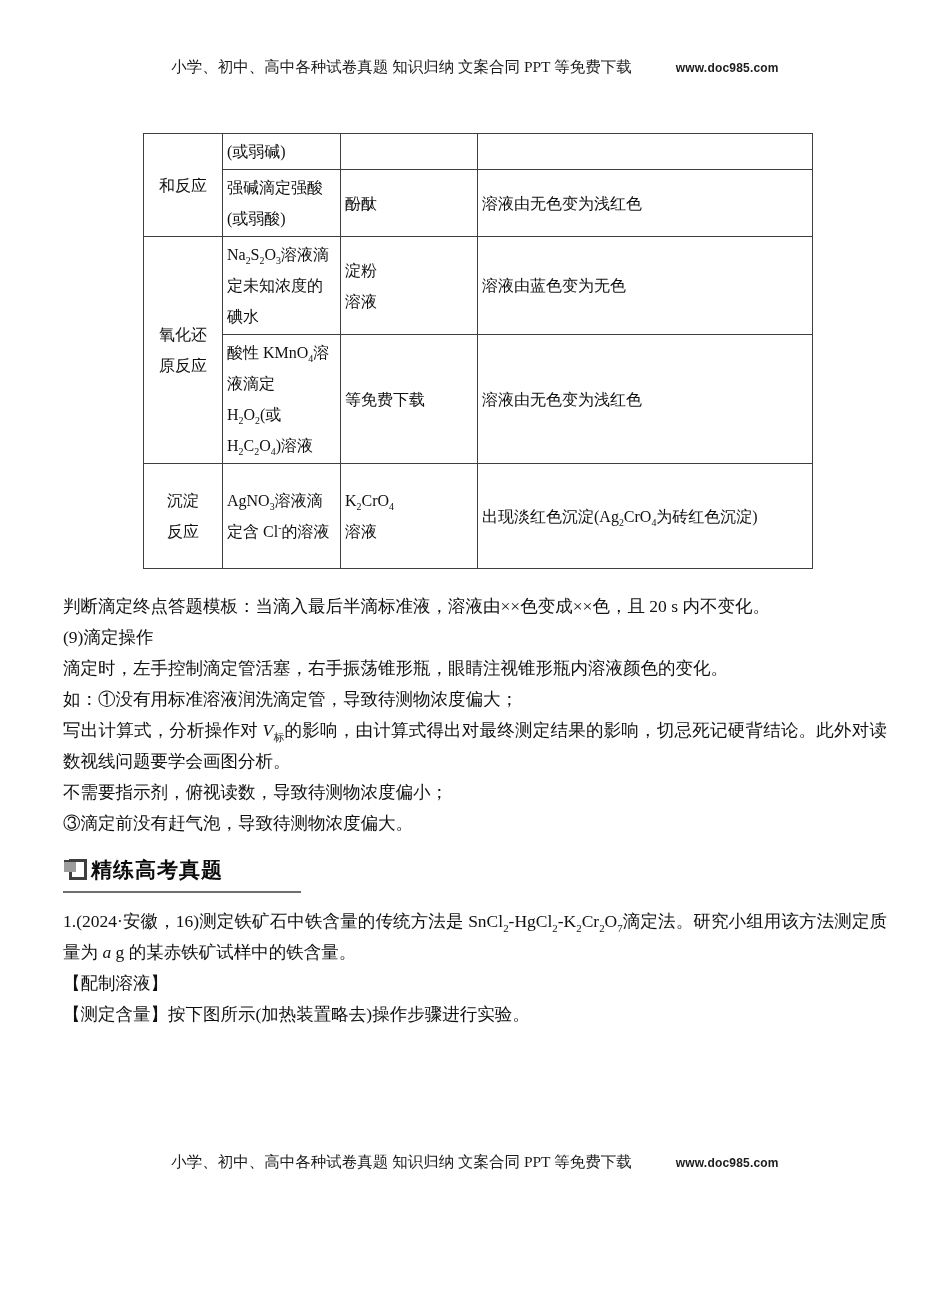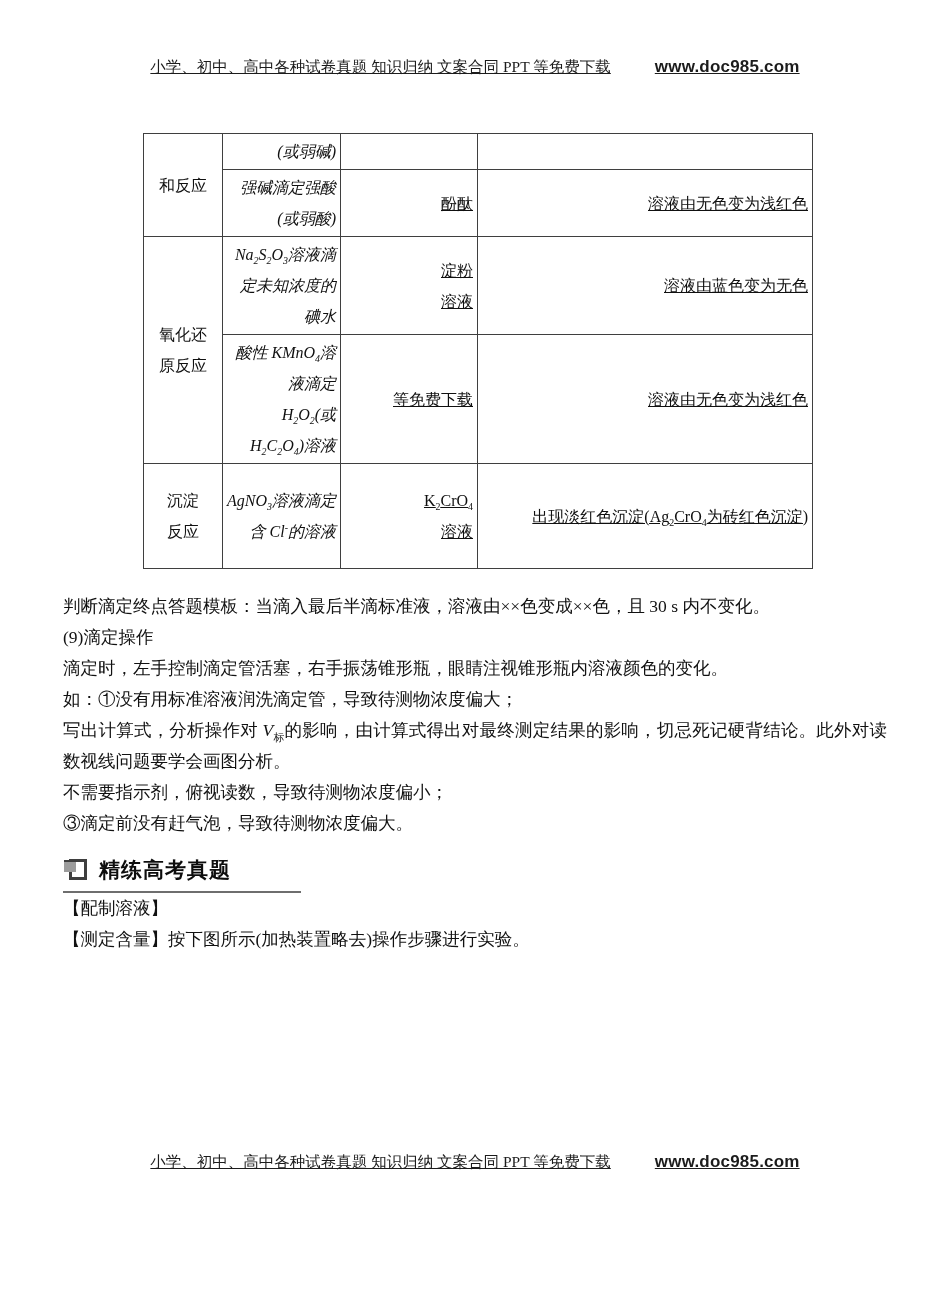--- a/index.html
+++ b/index.html
@@ -5,53 +5,53 @@
   html,body{margin:0;padding:0;background:#fff;}
   .page{
     position:relative;width:950px;height:1290px;background:#ffffff;
     font-family:"Liberation Serif","DejaVu Serif",serif;color:#141414;
     overflow:hidden;
   }
   
   .banner{
     position:absolute;left:0;width:100%;
     display:flex;justify-content:center;align-items:baseline;gap:44px;
-    font-size:15.5px;color:#1c1c1c;white-space:nowrap;text-decoration:underline;
+    font-size:15.5px;color:#1c1c1c;white-space:nowrap;
   }
   .banner.top{top:57px;}
   .banner.bottom{top:1152px;}
   .banner .url{
     font-family:"Liberation Sans","DejaVu Sans",sans-serif;
-    font-weight:700;font-size:17px;letter-spacing:.2px;
+    font-weight:700;font-size:12px;letter-spacing:.2px;
   }
   
   .content{position:absolute;left:63px;top:133px;width:824px;}
   
   table.tbl{
     border-collapse:collapse;table-layout:fixed;
     margin-left:80px;width:669px;font-size:16px;color:#101010;
   }
   table.tbl td{
     border:1px solid #3f3f3f;padding:2px 4px;vertical-align:middle;
     line-height:31px;overflow:hidden;
   }
   td.cat{text-align:center;}
-  td.mth{text-align:right;padding-left:5px;font-style:italic;}
-  td.ind,td.obs{text-align:right;text-decoration:underline;}
+  td.mth{text-align:left;padding-left:5px;}
+  td.ind,td.obs{text-align:left;}
   td.sec-end{border-bottom:2px solid #5a5a5a;}
   tr.r1{height:35px;} tr.r2{height:64px;} tr.r3{height:98px;}
   tr.r4{height:125px;} tr.r5{height:105px;}
   sub{font-size:.62em;line-height:0;}
   sup{font-size:.62em;line-height:0;}
   
   .para{font-size:17.5px;line-height:31px;text-align:justify;color:#111;}
   .para.first{margin-top:22px;}
   
   .sec-hd{
-    display:flex;align-items:center;gap:12px;
+    display:flex;align-items:center;gap:4px;
     width:237px;margin-top:12px;padding:5px 0 7px 1px;
     border-bottom:2.5px solid #6e6e6e;
   }
   .sec-title{
     font-family:"Liberation Sans","DejaVu Sans",sans-serif;
     font-weight:700;font-size:21px;color:#0d0d0d;letter-spacing:1px;
   }
   .doc-icon{position:relative;width:23px;height:23px;flex:0 0 23px;}
   .doc-icon .frame{
     position:absolute;left:5px;top:0;right:0;bottom:2px;
@@ -107,36 +107,37 @@
       </tr>
       <tr class="r5">
         <td class="cat sec-end">沉淀<br>反应</td>
         <td class="mth sec-end">AgNO<sub>3</sub>溶液滴定含 Cl<sup>-</sup>的溶液</td>
         <td class="ind sec-end">K<sub>2</sub>CrO<sub>4</sub><br>溶液</td>
         <td class="obs sec-end">出现淡红色沉淀(Ag<sub>2</sub>CrO<sub>4</sub>为砖红色沉淀)</td>
       </tr>
     </tbody>
       </table>
 
-    <div class="para first">判断滴定终点答题模板：当滴入最后半滴标准液，溶液由××色变成××色，且 30 s 内不变化。</div>
+    <div class="para first">判断滴定终点答题模板：当滴入最后半滴标准液，溶液由××色变成××色，且 20 s 内不变化。</div>
     <div class="para">(9)滴定操作</div>
     <div class="para">滴定时，左手控制滴定管活塞，右手振荡锥形瓶，眼睛注视锥形瓶内溶液颜色的变化。</div>
     <div class="para">如：①没有用标准溶液润洗滴定管，导致待测物浓度偏大；</div>
     <div class="para">写出计算式，分析操作对 <i>V</i><sub>标</sub>的影响，由计算式得出对最终测定结果的影响，切忌死记硬背结论。此外对读数视线问题要学会画图分析。</div>
     <div class="para">不需要指示剂，俯视读数，导致待测物浓度偏小；</div>
     <div class="para">③滴定前没有赶气泡，导致待测物浓度偏大。</div>
 
     <div class="sec-hd">
       <span class="doc-icon">
         <span class="frame"></span>
         <span class="fold"></span>
       </span>
       <span class="sec-title">精练高考真题</span>
     </div>
 
+    <div class="para q">1.(2024·安徽，16)测定铁矿石中铁含量的传统方法是 SnCl<sub>2</sub>-HgCl<sub>2</sub>-K<sub>2</sub>Cr<sub>2</sub>O<sub>7</sub>滴定法。研究小组用该方法测定质量为 <i>a</i> g 的某赤铁矿试样中的铁含量。</div>
     <div class="para">【配制溶液】</div>
     <div class="para">【测定含量】按下图所示(加热装置略去)操作步骤进行实验。</div>
 
   </div>
 
   <div class="banner bottom">
     <span>小学、初中、高中各种试卷真题  知识归纳  文案合同  PPT 等免费下载</span>
     <span class="url">www.doc985.com</span>
   </div>
 

